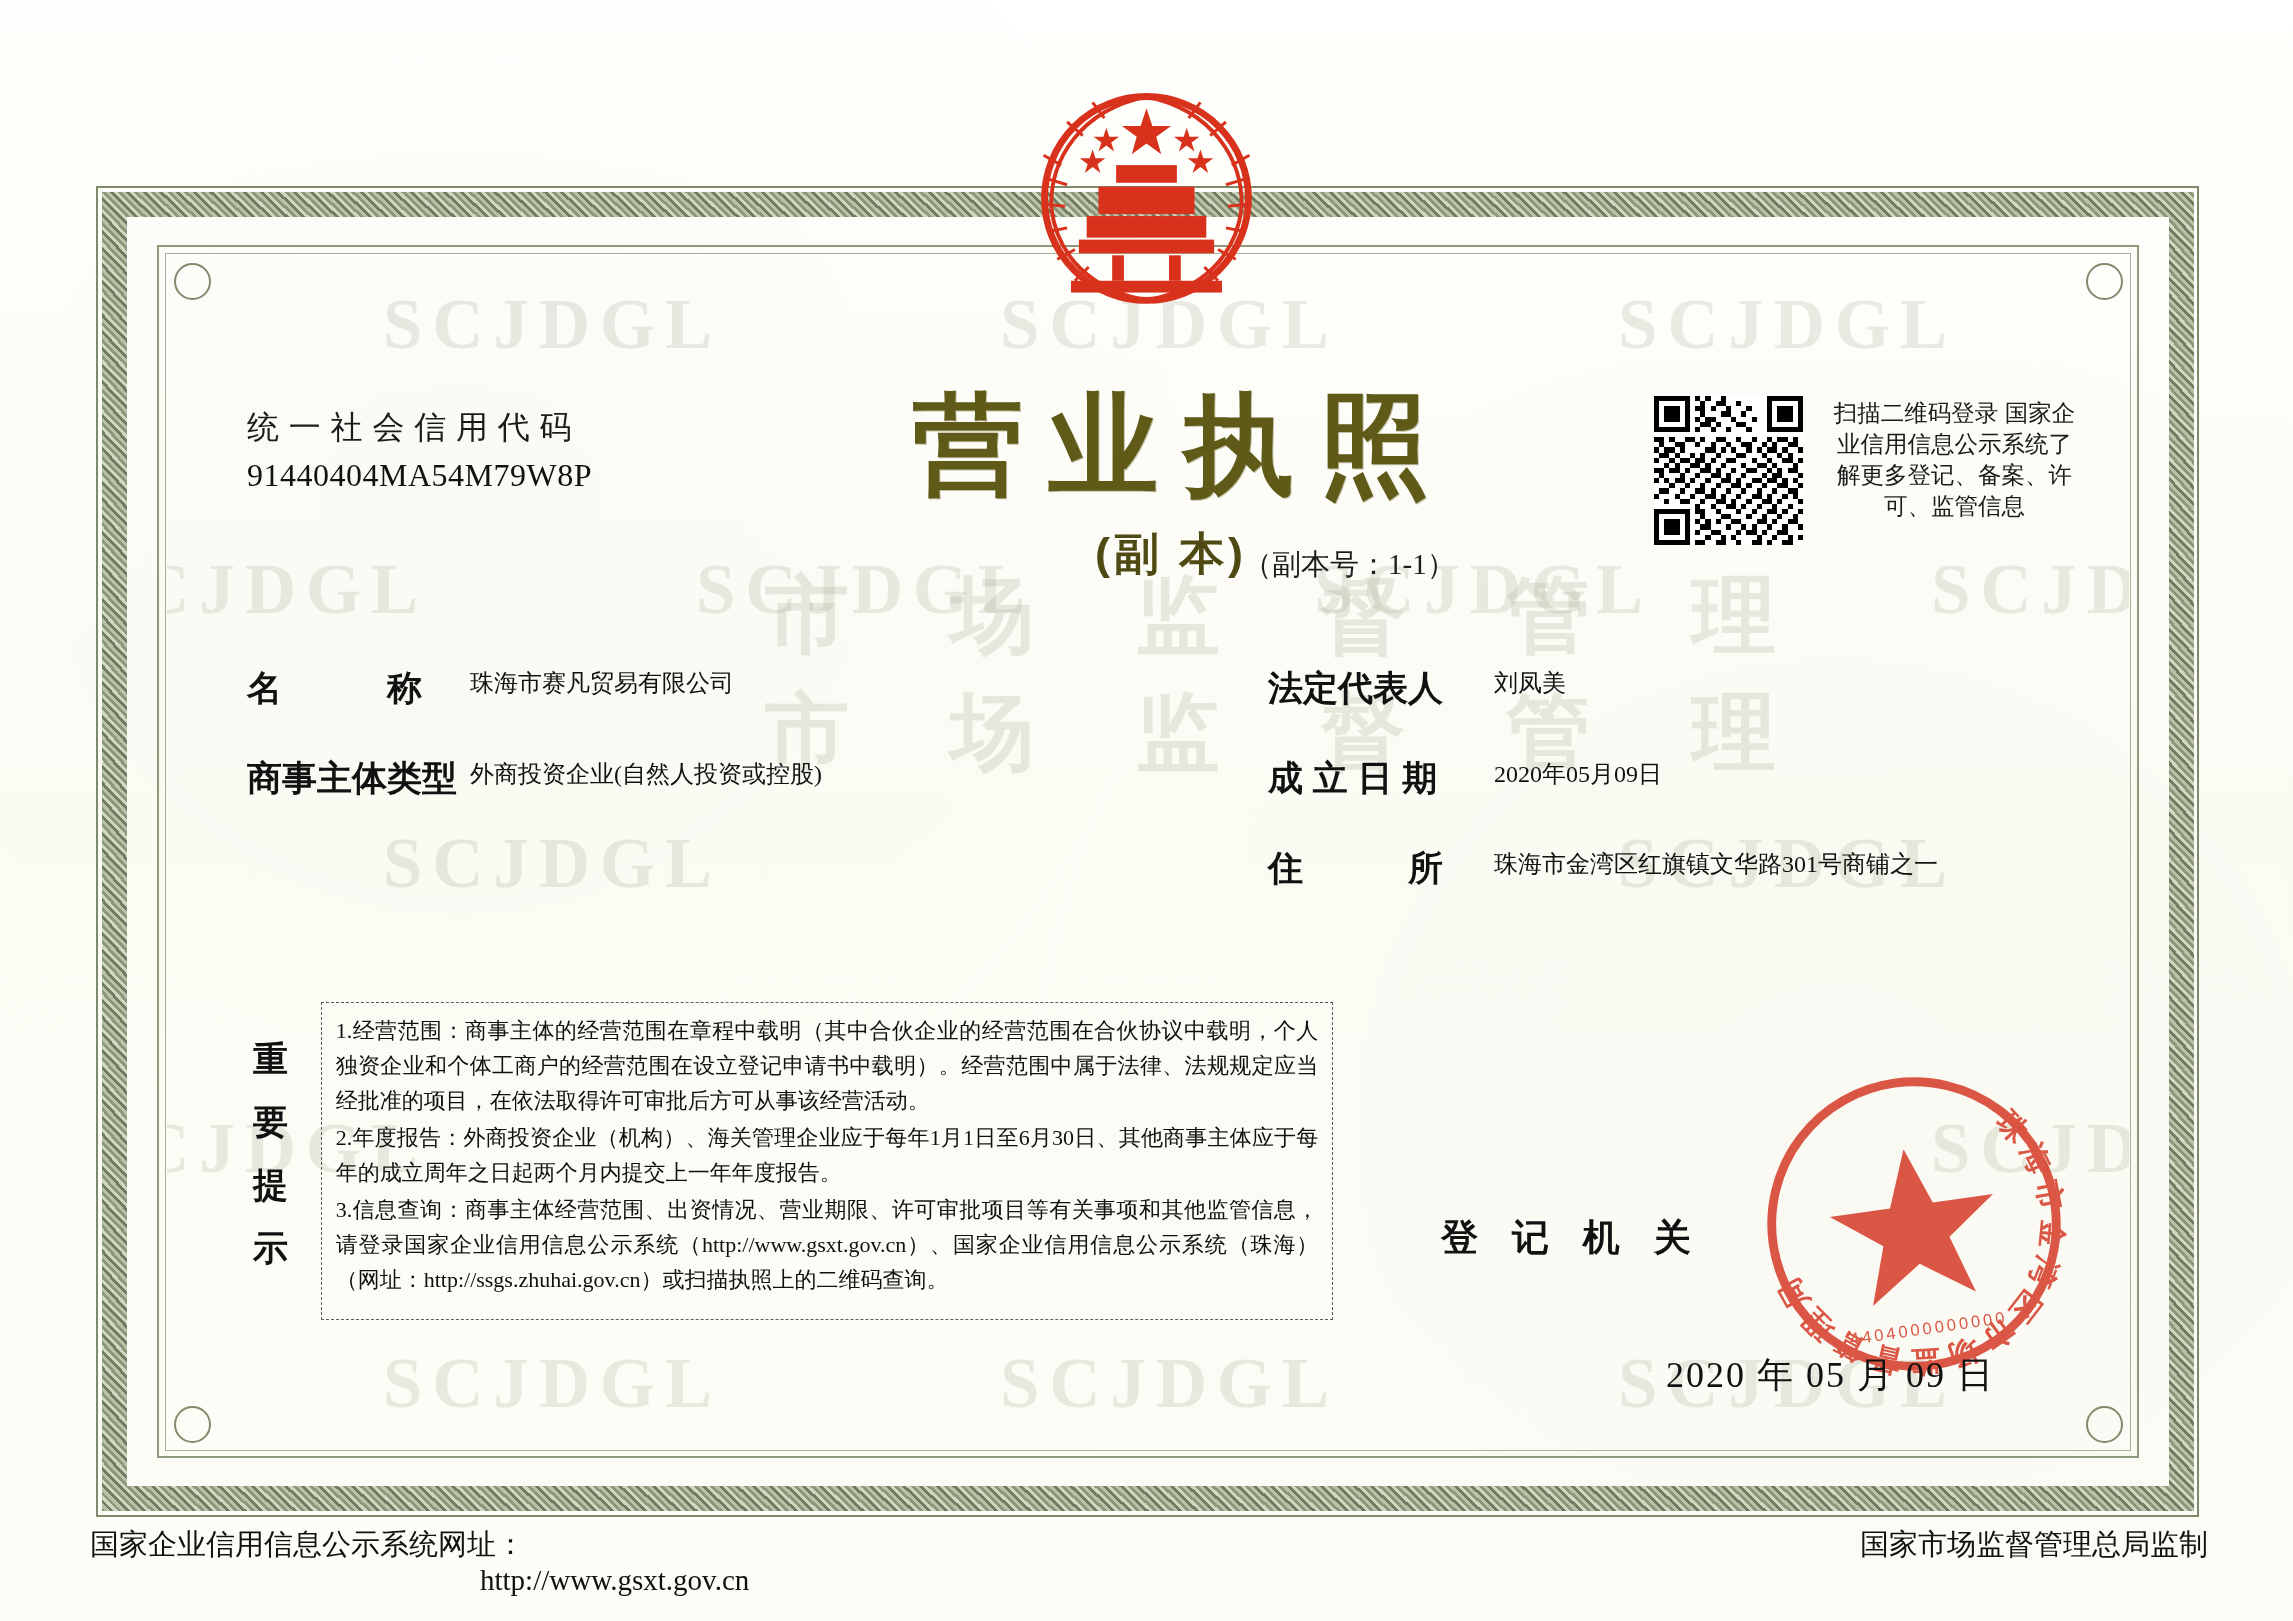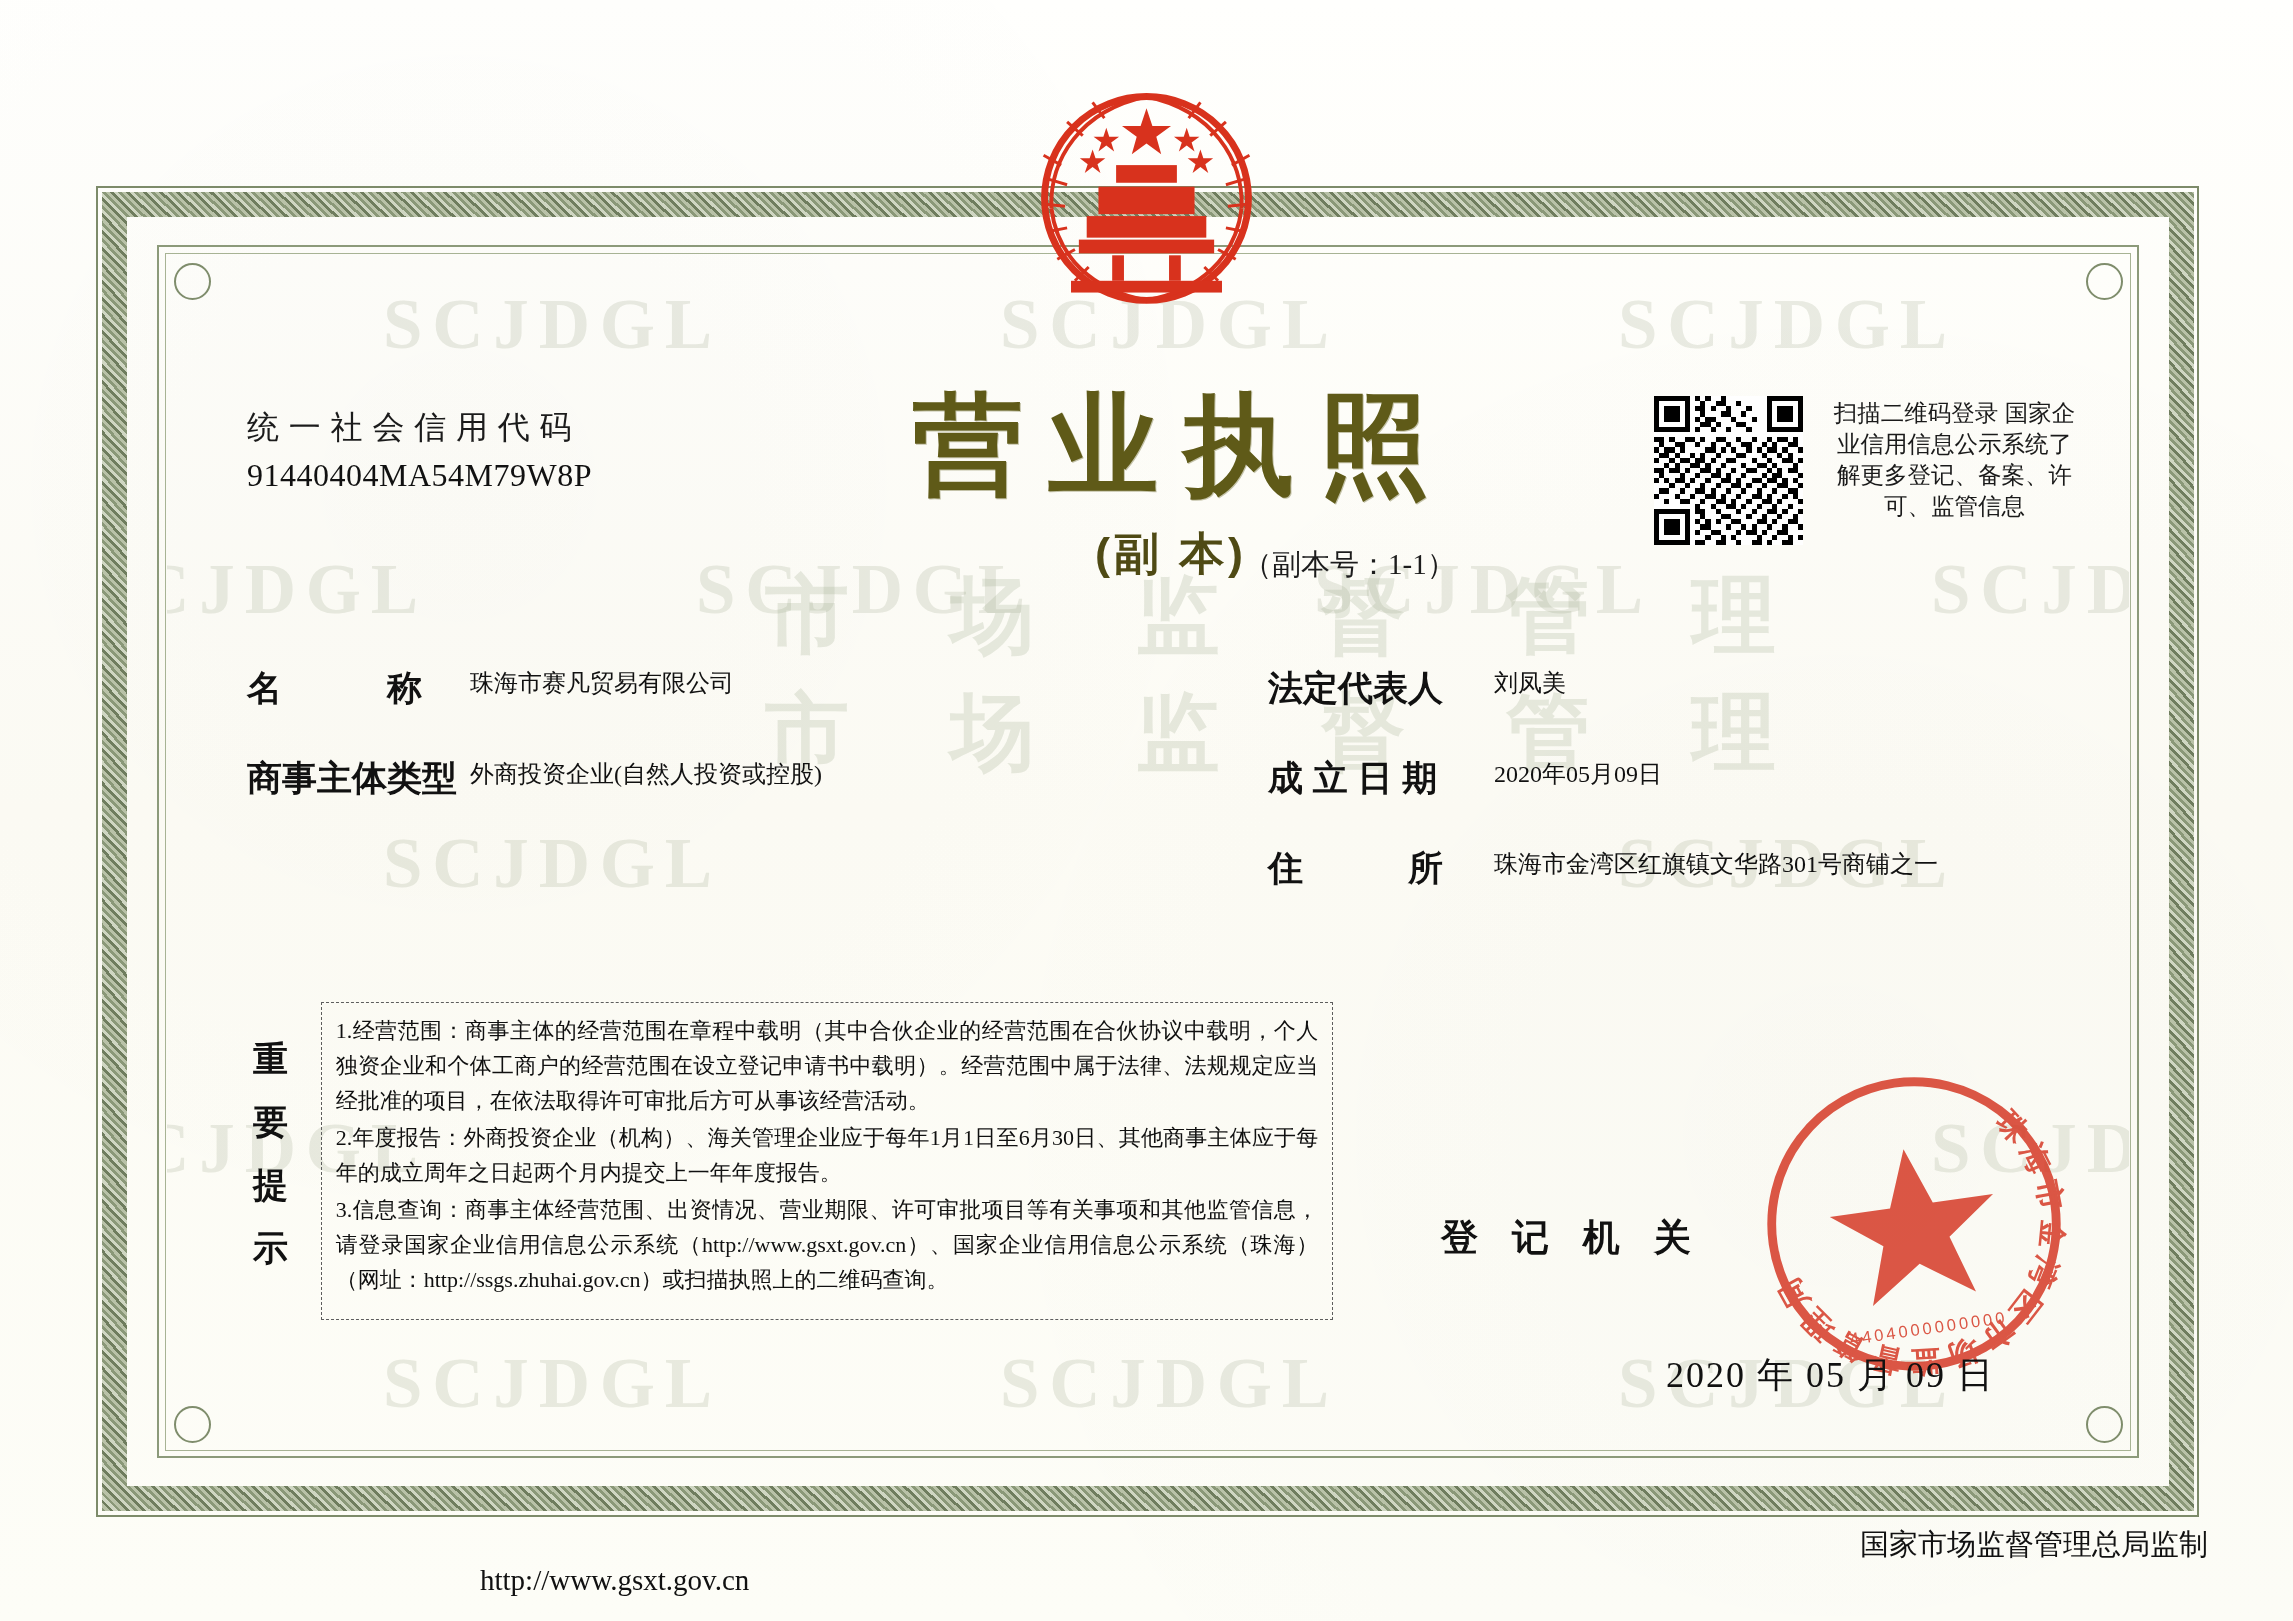--- a/index.html
+++ b/index.html
@@ -640,17 +640,18 @@
         <text font-family="'Liberation Sans', sans-serif" font-size="30" font-weight="bold" fill="#d4331f" letter-spacing="7">
           <textPath href="#sealArc" startOffset="13%">珠海市金湾区市场监督管理局</textPath>
         </text>
         <text x="159" y="272" text-anchor="middle" font-family="'Liberation Sans', sans-serif" font-size="17" fill="#d4331f" letter-spacing="3">4404000000000</text>
       </g>
     </svg>
   </div>
 
   <div class="issue-date">2020 年  05 月  09 日</div>
 
+  <div class="footer-left">国家企业信用信息公示系统网址：</div>
   <div class="footer-url">http://www.gsxt.gov.cn</div>
   <div class="footer-right">国家市场监督管理总局监制</div>
 
 </div>
 
 
 </body></html>

